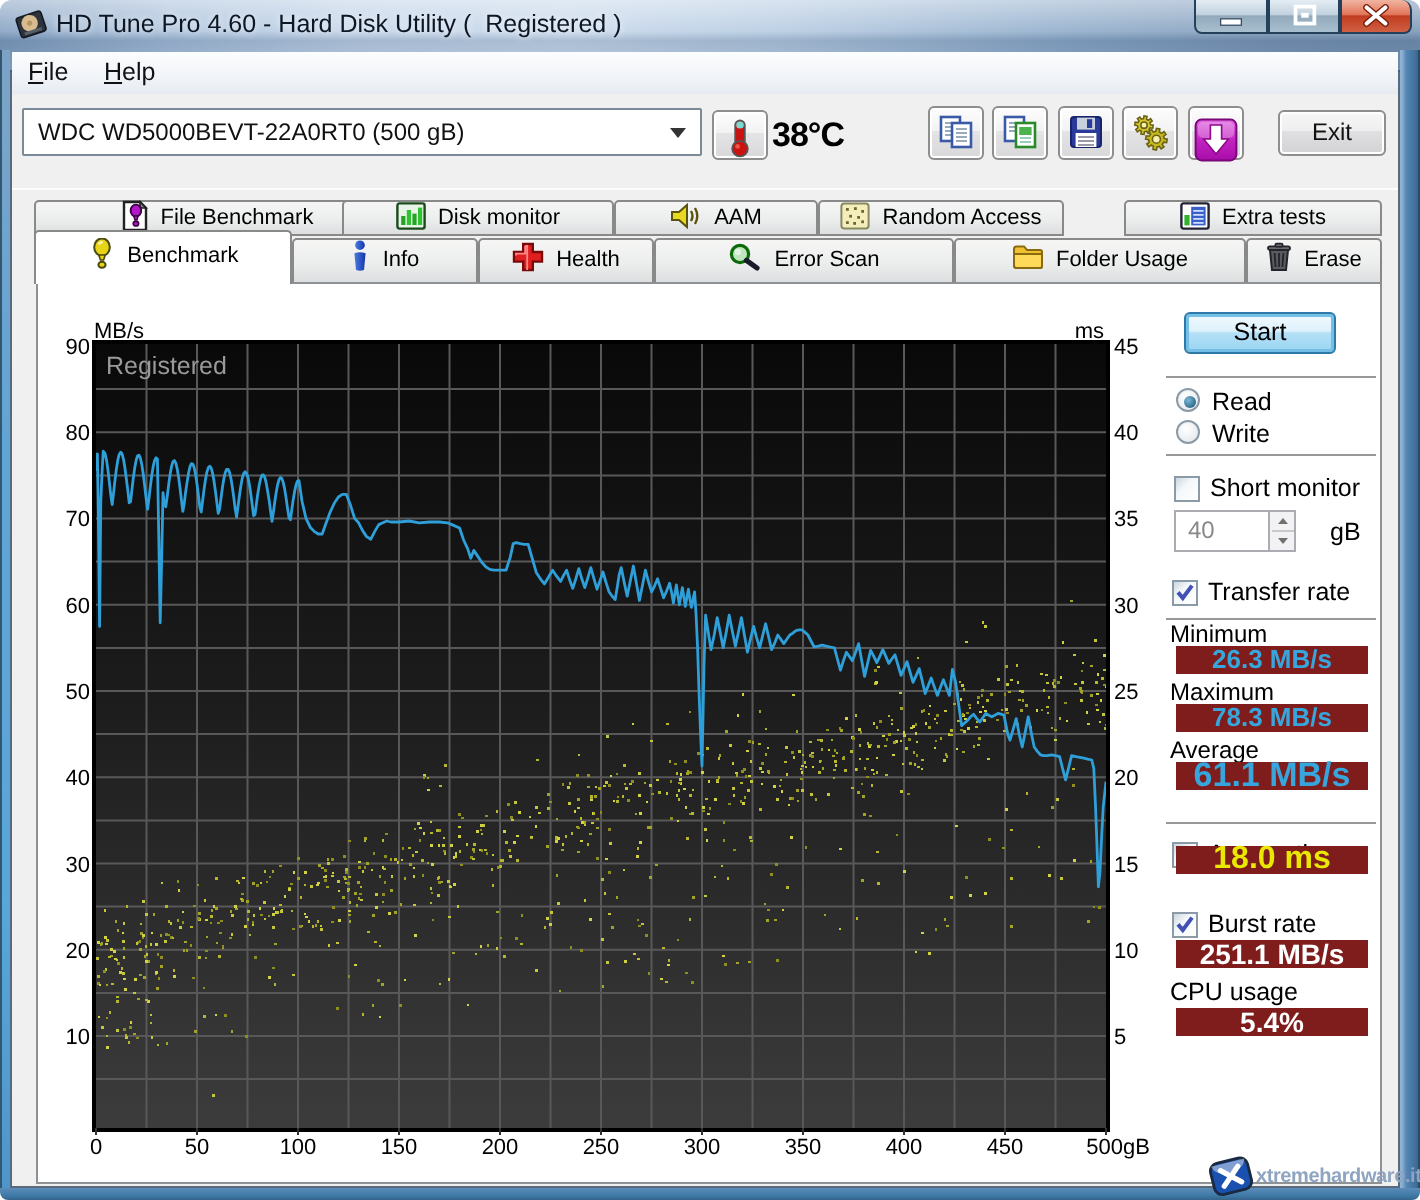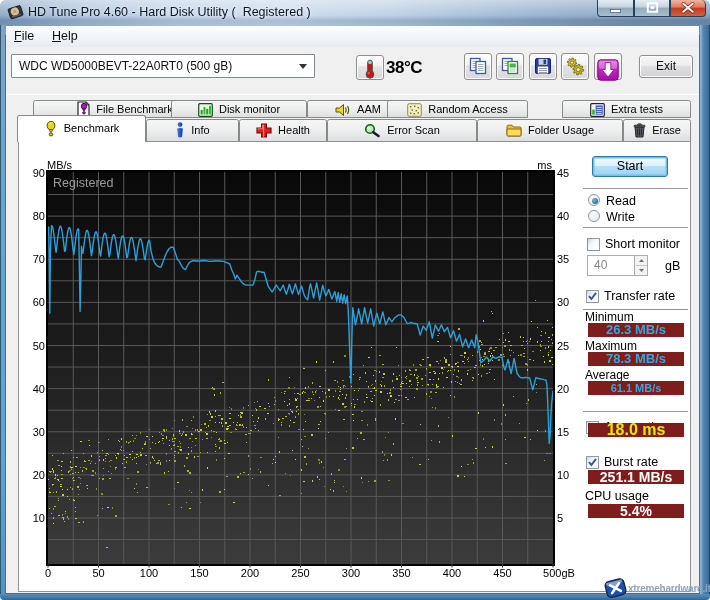--- a/index.html
+++ b/index.html
@@ -12,21 +12,21 @@
 #titletxt { position:absolute; left:28px; top:5px; font-size:12.5px; color:#0c1624; white-space:pre; text-shadow:0 0 4px rgba(255,255,255,0.9); }
 #lborder { position:absolute; left:0; top:25px; width:5px; height:569px; background:linear-gradient(to bottom,#7da3c6,#60a5d6 35%,#58a6da 75%,#4d96cc); border-left:1px solid #33576e;}
 #rborder { position:absolute; left:700px; top:25px; width:10px; height:569px; background:linear-gradient(to right,#8fb2d2 10%,#5586b4 35%,#43749f 80%,#3a668c); border-right:1px solid #2d4a66;}
 #bborder { position:absolute; left:0; top:594px; width:710px; height:6px; background:linear-gradient(to bottom,#5b8cb8,#3f7aa8 60%,#36648c); border-radius:0 0 4px 4px; }
 #client { position:absolute; left:5px; top:25px; width:695px; height:569px; background:#f0f0f0; border:1px solid #5a6a7a; }
 #menubar { position:absolute; left:6px; top:26px; width:693px; height:21px; background:linear-gradient(to bottom,#fcfdfe,#eef2f7 70%,#e6ebf2); font-size:12.5px; color:#111; }
 #menubar span { position:absolute; top:3px; }
 .capbtn { position:absolute; top:0; height:17px; border:1px solid #24415c; border-top:none; }
 .glyph { position:absolute; left:0; top:0; width:100%; height:100%; }
 #toolbar { position:absolute; left:0; top:0; width:0; height:0; }
-#combo { position:absolute; left:11px; top:54px; width:304px; height:24px; background:#fff; border:1px solid #7a8a99; border-radius:1px; font-size:12px; color:#111; line-height:22px; padding-left:7px; }
+#combo { position:absolute; left:11px; top:54px; width:340px; height:24px; background:#fff; border:1px solid #7a8a99; border-radius:1px; font-size:12px; color:#111; line-height:22px; padding-left:7px; }
 #combo .arr { position:absolute; right:7px; top:9px; width:0; height:0; border-left:4px solid transparent; border-right:4px solid transparent; border-top:5px solid #333; }
 .toolbtn { position:absolute; top:53px; width:28px; height:27px; border:1px solid #8e8e8e; border-radius:3px; background:linear-gradient(to bottom,#fdfdfd,#f2f2f2 45%,#e4e4e6 46%,#d8d8da); box-shadow:inset 0 0 0 1px #fff; text-align:center; }
 .toolbtn svg { margin-top:3px; }
 #exitbtn { position:absolute; left:639px; top:55px; width:54px; height:23px; border:1px solid #8e8e8e; border-radius:3px; background:linear-gradient(to bottom,#f7f7f7,#eeeeee 45%,#e0e0e2 46%,#d2d2d4); box-shadow:inset 0 0 0 1px #fff; font-size:12px; text-align:center; line-height:21px; color:#111; }
 #hline { position:absolute; left:6px; top:94px; width:693px; height:1px; background:#757575; border-bottom:1px solid #fdfdfd; }
 .tab { position:absolute; border:1px solid #898989; border-radius:2.5px 2.5px 0 0; background:linear-gradient(to bottom,#f5f5f4,#eceeee 55%,#dcdedf); font-size:11px; color:#000; white-space:nowrap; }
 .tab.r1 { top:100px; height:18px; line-height:16px; text-align:center; }
 .tab.r2 { top:119px; height:23px; line-height:21px; text-align:center; }
 .tab.r2.sel { top:115px; height:27px; line-height:24px; background:#fff; border-bottom:none; z-index:5; }
 .tab .ti { display:inline-block; vertical-align:middle; margin-top:-3px; }
@@ -130,41 +130,41 @@
               <stop offset="1" stop-color="#a80ca8"></stop>
             </linearGradient>
           </defs>
           <rect x="0.8" y="0.8" width="20.4" height="20.4" rx="3" fill="url(#mg)" stroke="#7a067a" stroke-width="1"></rect>
           <rect x="2" y="2" width="18" height="8" rx="2.5" fill="#ffffff" opacity="0.25"></rect>
           <path d="M8.2 3.5 H13.8 V10.5 H17.2 L11 18 L4.8 10.5 H8.2 Z" fill="#fff" stroke="#8a0a8a" stroke-width="0.8"></path>
         </svg></div>
    <div id="exitbtn">Exit</div>
  </div>
  <div id="hline"></div>
- <div class="tab r1" style="left:33px;width:184px"><span class="ti"><svg width="13" height="16" viewBox="0 0 13 16">
+ <div class="tab r1" style="left:17px;width:184px"><span class="ti"><svg width="13" height="16" viewBox="0 0 13 16">
           <path d="M1 1 H9 L12 4 V15 H1 Z" fill="#fff" stroke="#222" stroke-width="1.2"></path>
           <path d="M9 1 L9 4 L12 4 Z" fill="#888" stroke="#222" stroke-width="0.8"></path>
           <g transform="translate(2.2,2.2) scale(0.68)">
             <ellipse cx="7" cy="4.6" rx="3.9" ry="4.4" fill="#b515c8" stroke="#3a0342" stroke-width="1.4"></ellipse>
             <path d="M5.4 8.5 L8.6 8.5 L7.8 11.5 L6.2 11.5 Z" fill="#b515c8" stroke="#3a0342" stroke-width="1"></path>
             <ellipse cx="7" cy="14.2" rx="2" ry="1.7" fill="#b515c8" stroke="#3a0342" stroke-width="1.2"></ellipse>
           </g>
         </svg></span><span style="margin-left:6px">File Benchmark</span></div>
     <div class="tab r1" style="left:171px;width:136px"><span class="ti"><svg width="15" height="14" viewBox="0 0 15 14">
           <rect x="0.7" y="0.7" width="13.6" height="12.6" rx="1" fill="#e8f4e8" stroke="#1a4a1a" stroke-width="1.2"></rect>
           <rect x="2.6" y="7" width="2.1" height="4.5" fill="#23a523"></rect>
           <rect x="5.4" y="4" width="2.1" height="7.5" fill="#2fc42f"></rect>
           <rect x="8.2" y="5.8" width="2.1" height="5.7" fill="#23a523"></rect>
           <rect x="11" y="2.8" width="2.1" height="8.7" fill="#2fc42f"></rect>
         </svg></span><span style="margin-left:6px">Disk monitor</span></div>
     <div class="tab r1" style="left:307px;width:102px"><span class="ti"><svg width="16" height="14" viewBox="0 0 16 14">
           <path d="M1 5 H4.5 L8.5 1.5 V12.5 L4.5 9 H1 Z" fill="#e8d820" stroke="#5a5208" stroke-width="1"></path>
           <path d="M10.5 4.5 Q12 7 10.5 9.5 M12.5 3 Q14.8 7 12.5 11" stroke="#5a5208" stroke-width="1.2" fill="none"></path>
         </svg></span><span style="margin-left:6px">AAM</span></div>
-    <div class="tab r1" style="left:387px;width:141px"><span class="ti"><svg width="15" height="14" viewBox="0 0 15 14">
+    <div class="tab r1" style="left:409px;width:123px"><span class="ti"><svg width="15" height="14" viewBox="0 0 15 14">
           <rect x="0.7" y="0.7" width="13.6" height="12.6" rx="1.5" fill="#f4eebc" stroke="#8a8a60" stroke-width="1"></rect>
           <g fill="#6a6a2a">
             <rect x="3" y="3" width="1.4" height="1.4"></rect>
             <rect x="7" y="2.6" width="1.4" height="1.4"></rect>
             <rect x="10.6" y="4" width="1.4" height="1.4"></rect>
             <rect x="4.6" y="6.4" width="1.4" height="1.4"></rect>
             <rect x="8.6" y="7" width="1.4" height="1.4"></rect>
             <rect x="3" y="9.6" width="1.4" height="1.4"></rect>
             <rect x="10.6" y="9.2" width="1.4" height="1.4"></rect>
             <rect x="6.6" y="10" width="1.4" height="1.4"></rect>
@@ -1237,21 +1237,21 @@
         <path d="M3 6.2 L5.4 9 L10 2.8" stroke="#4350b4" stroke-width="2" fill="none"></path>
       </svg>
     </div>
  <span class="rp" style="left:604px;top:289px">Transfer rate</span>
  <div style="position:absolute;left:583px;top:309px;width:105px;height:1px;background:#989898"></div>
  <span class="rp" style="left:585px;top:310px;font-size:12px">Minimum</span>
  <div class="vbox" style="top:322.5px;color:#36a6dc;font-size:13px">26.3 MB/s</div>
  <span class="rp" style="left:585px;top:339px;font-size:12px">Maximum</span>
  <div class="vbox" style="top:352px;color:#36a6dc;font-size:13px">78.3 MB/s</div>
  <span class="rp" style="left:585px;top:368px;font-size:12px">Average</span>
- <div class="vbox" style="top:381px;color:#36a6dc;font-size:11px">61.1 MB/s</div>
+ <div class="vbox" style="top:381px;color:#36a6dc;font-size:17px">61.1 MB/s</div>
  <div style="position:absolute;left:583px;top:411px;width:105px;height:1px;background:#989898"></div>
  <div class="cb" style="left:586px;top:421px">
       <svg width="13" height="13" viewBox="0 0 13 13" style="position:absolute;left:-1px;top:-1px">
         <path d="M3 6.2 L5.4 9 L10 2.8" stroke="#4350b4" stroke-width="2" fill="none"></path>
       </svg>
     </div>
  <span class="rp" style="left:604px;top:420px">Access time</span>
  <div class="vbox" style="top:423px;color:#e8e800;font-size:16px">18.0 ms</div>
  <div class="cb" style="left:586px;top:456px">
       <svg width="13" height="13" viewBox="0 0 13 13" style="position:absolute;left:-1px;top:-1px">

